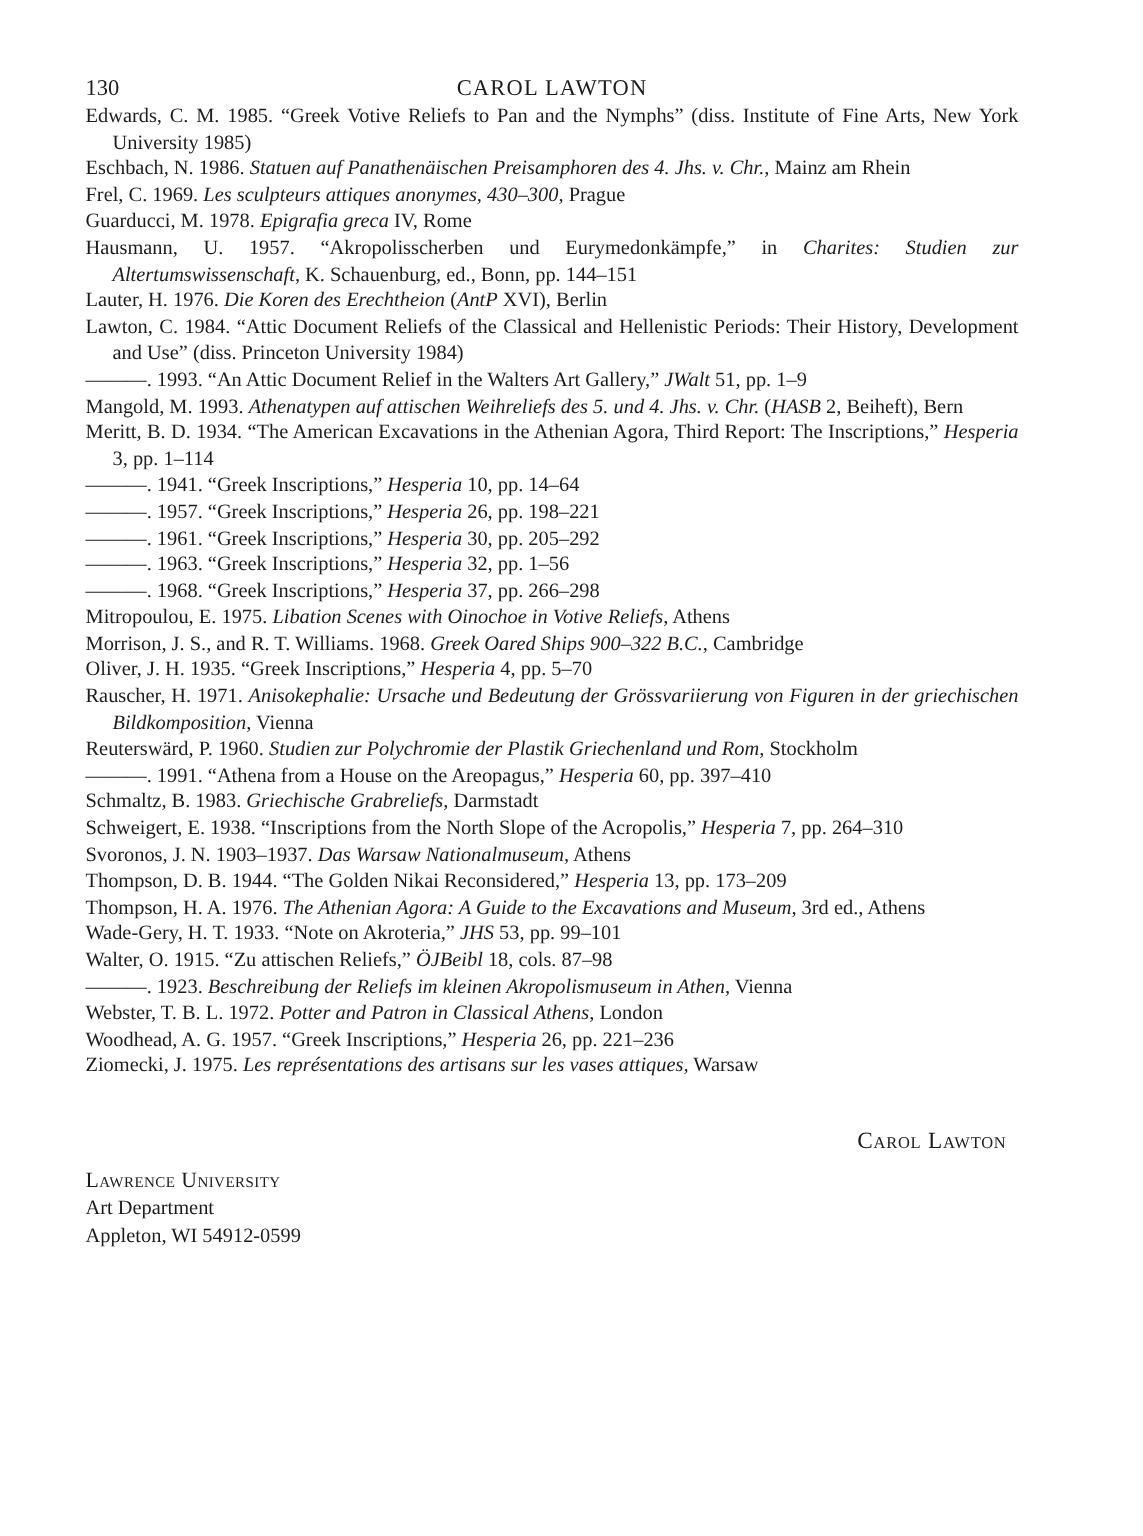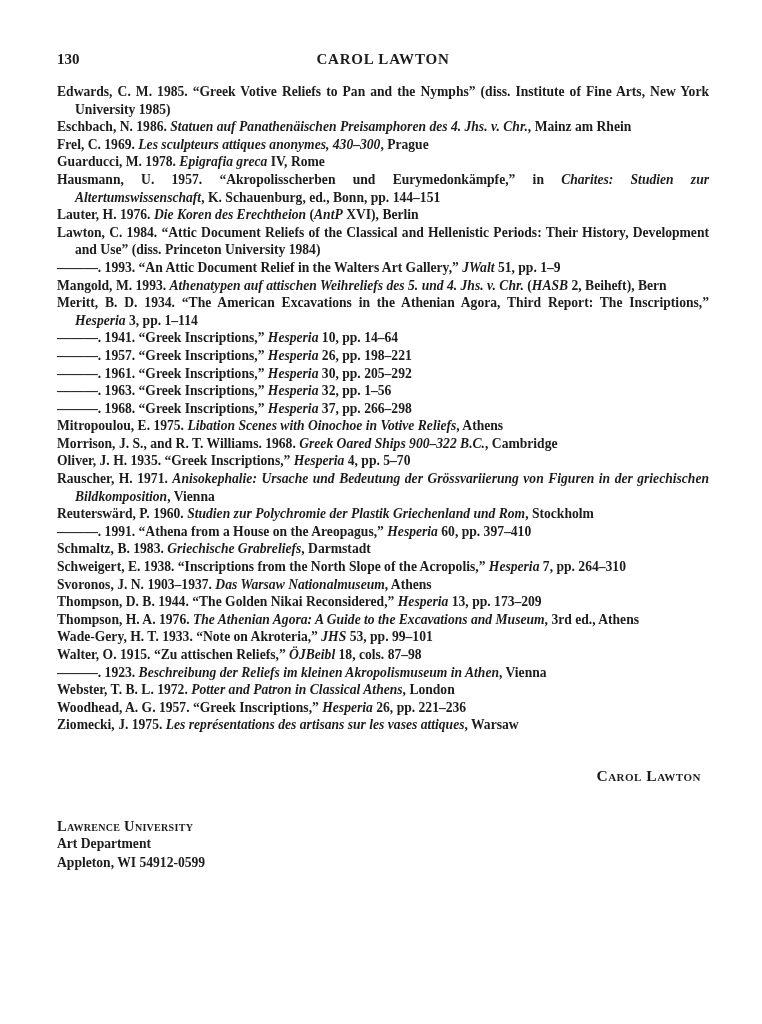--- a/index.html
+++ b/index.html
@@ -12,40 +12,38 @@
     height: 1024px;
     font-family: "Liberation Serif", serif;
     color: #1c1c1c;
     overflow: hidden;
     position: relative;
   }
   .page {
     box-sizing: border-box;
     width: 762px;
     height: 1024px;
-    padding: 50px 53px 0 57px;
-    font-weight: bold;
+    padding: 50px 83px 0 57px;
   }
   .page-header {
     position: relative;
     height: 18px;
     font-size: 15px;
     line-height: 18px;
   }
   .page-number {
     position: absolute;
     left: 0;
     top: 0;
   }
   .running-title {
     text-align: center;
     letter-spacing: 0.8px;
   }
   .bibliography {
-    margin-top: 15px;
   }
   .entry {
     margin: 0;
     font-size: 13.6px;
     line-height: 17.6px;
     text-align: justify;
     padding-left: 18px;
     text-indent: -18px;
   }
   .entry .it {
@@ -56,21 +54,21 @@
   }
   .signature-name {
     text-align: right;
     padding-right: 8px;
     font-variant: small-caps;
     font-size: 15.5px;
     line-height: 19px;
     letter-spacing: 0.5px;
   }
   .affiliation {
-    margin-top: 32px;
+    margin-top: 8px;
     font-size: 13.6px;
     line-height: 18.5px;
   }
   .affiliation .institution {
     font-variant: small-caps;
     font-size: 14.5px;
     letter-spacing: 0.3px;
   }
 </style>
 </head>

